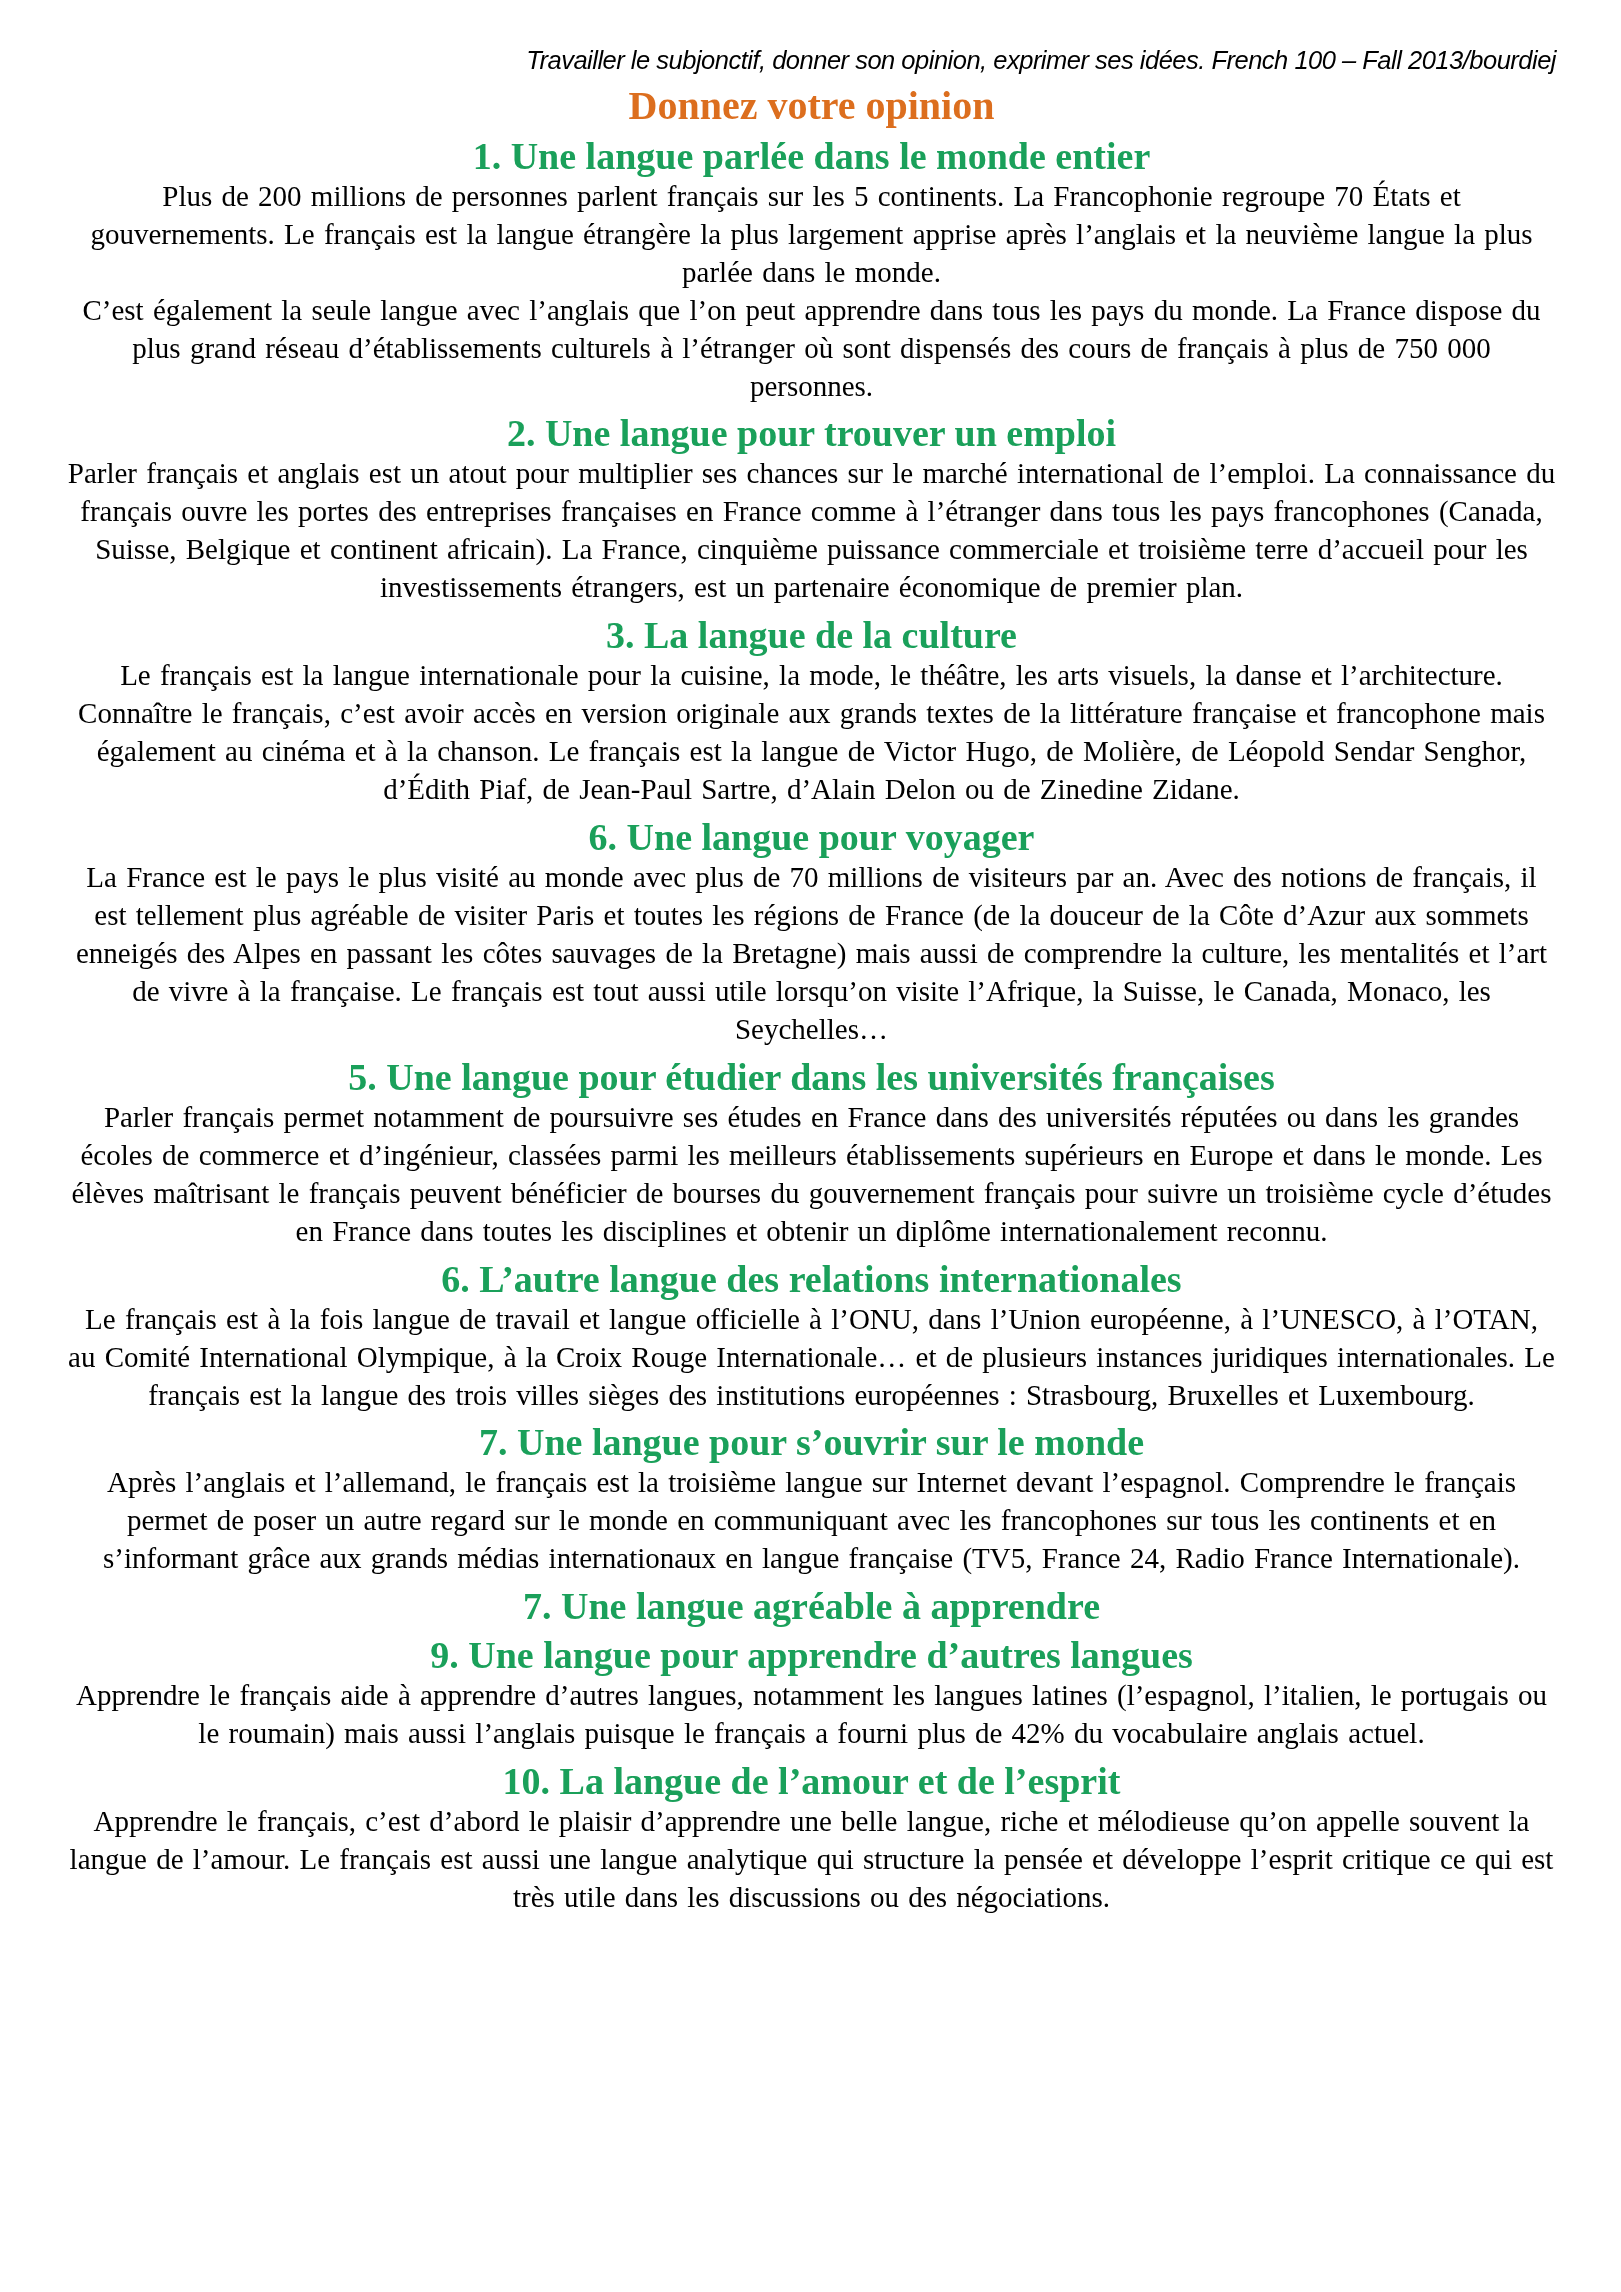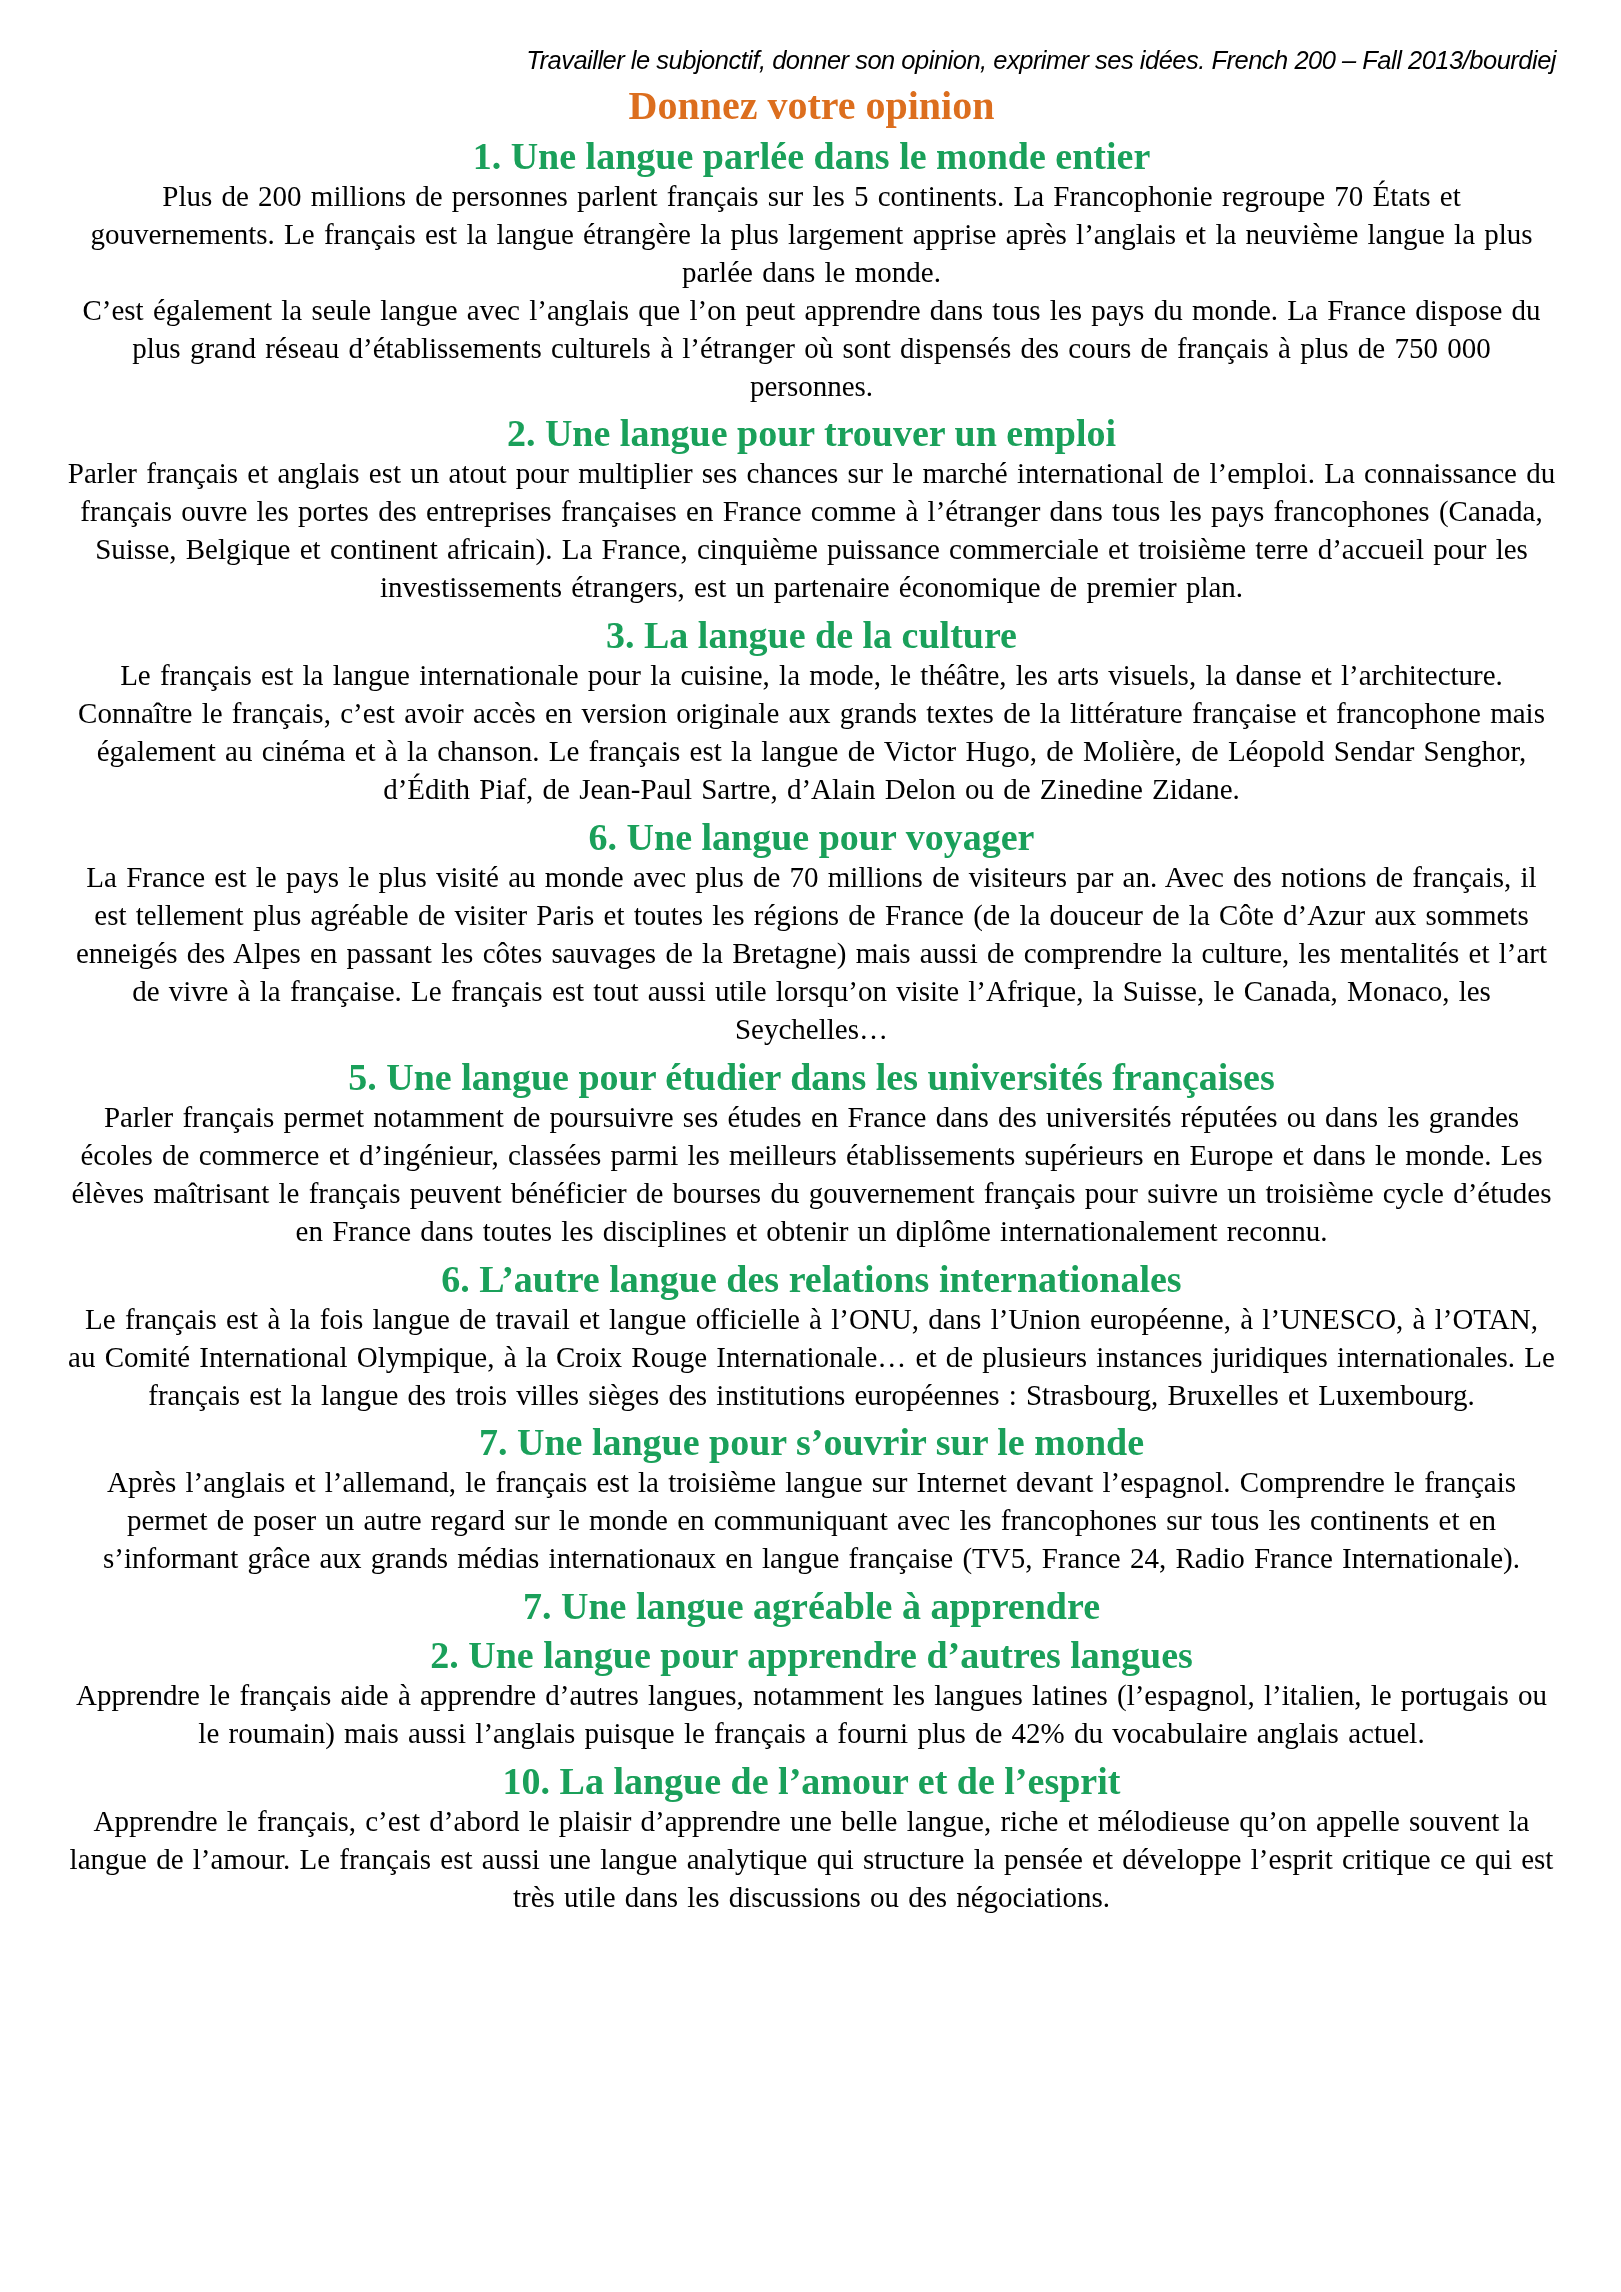--- a/index.html
+++ b/index.html
@@ -44,21 +44,21 @@
     line-height: 38px;
     text-align: center;
     color: #000000;
     word-spacing: 2px;
   }
 </style>
 </head>
 <body>
 
 <div class="page">
-  <div class="meta">Travailler le subjonctif, donner son opinion, exprimer ses idées. French 200 – Fall 2013/bourdiej</div>
+  <div class="meta">Travailler le subjonctif, donner son opinion, exprimer ses idées. French 100 – Fall 2013/bourdiej</div>
 
   <h1 class="title">Donnez votre opinion</h1>
 
   <div>
 
       <section class="sec">
         <h2 class="sec-heading">1. Une langue parlée dans le monde entier</h2>
         <div class="sec-body">
 
             <p class="para">Plus de 200 millions de personnes parlent français sur les 5 continents. La Francophonie regroupe 70 États et gouvernements. Le français est la langue étrangère la plus largement apprise après l’anglais et la neuvième langue la plus parlée dans le monde.</p>
@@ -113,21 +113,21 @@
 
             <p class="para">Après l’anglais et l’allemand, le français est la troisième langue sur Internet devant l’espagnol. Comprendre le français permet de poser un autre regard sur le monde en communiquant avec les francophones sur tous les continents et en s’informant grâce aux grands médias internationaux en langue française (TV5, France 24, Radio France Internationale).</p>
           </div>
       </section>
 
       <section class="sec">
         <h2 class="sec-heading">7. Une langue agréable à apprendre</h2>
       </section>
 
       <section class="sec">
-        <h2 class="sec-heading">2. Une langue pour apprendre d’autres langues</h2>
+        <h2 class="sec-heading">9. Une langue pour apprendre d’autres langues</h2>
         <div class="sec-body">
 
             <p class="para">Apprendre le français aide à apprendre d’autres langues, notamment les langues latines (l’espagnol, l’italien, le portugais ou le roumain) mais aussi l’anglais puisque le français a fourni plus de 42% du vocabulaire anglais actuel.</p>
           </div>
       </section>
 
       <section class="sec">
         <h2 class="sec-heading">10. La langue de l’amour et de l’esprit</h2>
         <div class="sec-body">
 

